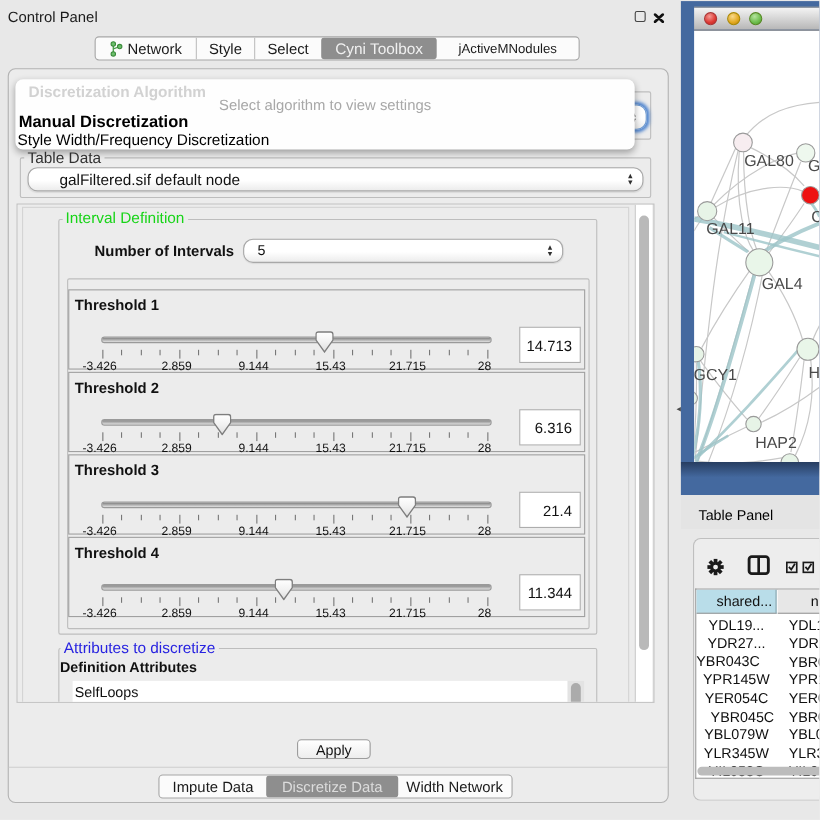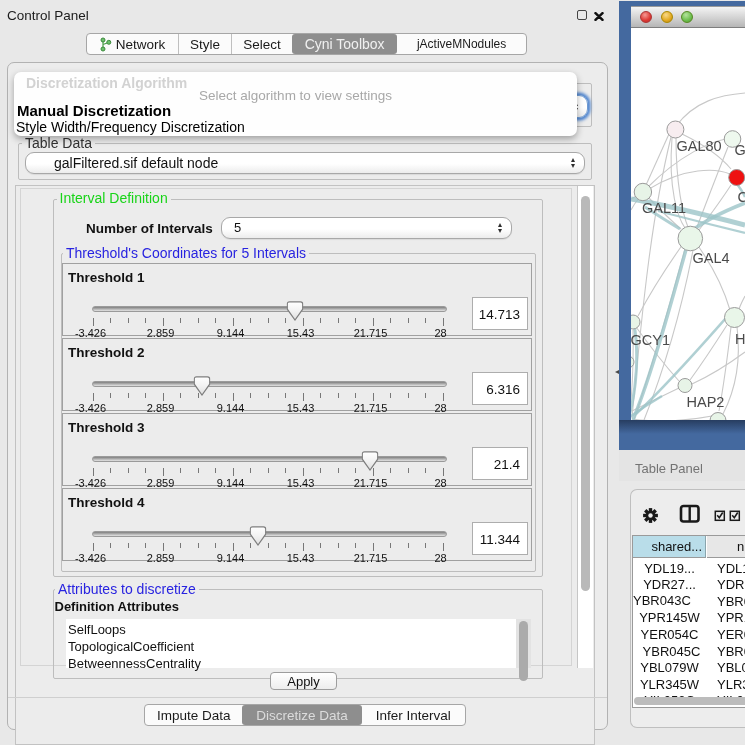--- a/index.html
+++ b/index.html
@@ -95,37 +95,36 @@
 
 <div class="abs grp" style="left:18px; top:143px; width:574px; height:37px;"></div>
 <div class="abs grp-title" style="left:22px; top:137px; color:#333;">Table Data</div>
 <div class="abs combo" style="left:25px; top:152px; width:560px; height:22px; line-height:20px; padding-left:28px; font-size:14px;">galFiltered.sif default node
   <div class="arr">
       <span class="up"></span>
       <span class="dn"></span>
     </div>
 </div>
 
-<div class="abs" id="scrollpane" style="left:15px; top:185px; width:580px; height:560px; border:1px solid #c2c2c2; overflow:hidden; background:#ececec;">
+<div class="abs" id="scrollpane" style="left:15px; top:185px; width:580px; height:454px; border:1px solid #c2c2c2; overflow:hidden; background:#ececec;">
   <div class="abs" style="left:0; top:0; width:561px; height:482px; background:#ececec;"></div>
   <div class="abs" style="left:4px; top:2px; width:552px; height:478px; border:1px solid #d4d4d4;"></div>
 
   <div class="abs grp" style="left:37px; top:13px; width:490px; height:378px;"></div>
   <div class="abs grp-title" style="left:40.5px; top:6px; color:#18d418;">Interval Definition</div>
 
   <div class="abs" style="left:70px; top:35px; font-size:13.5px; font-weight:bold; color:#111;">Number of Intervals</div>
   <div class="abs combo" style="left:205px; top:31px; width:291px; height:22px; line-height:20px; padding-left:12px;">5
     <div class="arr">
         <span class="up"></span>
         <span class="dn"></span>
       </div>
   </div>
 
   <div class="abs grp" style="left:45px; top:67px; width:475px; height:319px;"></div>
-  <div class="abs grp-title" style="left:47px; top:61px; color:#2823e0;">Threshold's Coordinates for 5 Intervals</div>
 
   <div id="tpanels">
   <div class="tpanel" style="top:77px;">
     <h4>Threshold 1</h4>
     <div class="track"></div>
     <div class="thumb" style="left:231.9px;">
       <svg width="17" height="20" viewBox="0 0 17 20">
             <defs>
               <linearGradient id="tgu0" x1="0" y1="0" x2="0" y2="1">
                 <stop offset="0" stop-color="#ffffff"></stop>
@@ -320,21 +319,21 @@
   <div class="abs" style="left:561px; top:0; width:16px; height:482px; background:#ffffff; border-left:1px solid #c6c6c6;"></div>
   <div class="abs" style="left:565px; top:10px; width:9px; height:395px; background:#b9b9b9; border-radius:5px;"></div>
 </div>
 
 <div class="abs" id="btn-apply">Apply</div>
 <div class="abs" style="left:8px; top:697px; width:599px; height:1px; background:#cfcfcf;"></div>
 
 <div class="abs tabstrip" style="left:144px; top:704px; width:322px; height:22px; font-size:14px;" id="bottabs">
   <div class="tab" style="width:98px;">Impute Data</div>
   <div class="tab sel" style="width:120px;">Discretize Data</div>
-  <div class="tab" style="width:104px;">Infer Interval</div>
+  <div class="tab" style="width:104px;">Width Network</div>
 </div>
 
 <div class="abs" id="popup"></div>
 <div class="abs" style="left:26px; top:75px; font-size:14px; color:#d2d2d2; font-weight:bold;">Discretization Algorithm</div>
 <div class="abs" style="left:14px; top:88px; width:563px; text-align:center; font-size:13.5px; color:#a8a8a8;">Select algorithm to view settings</div>
 <div class="abs" style="left:17px; top:102px; font-size:15px; font-weight:bold; color:#000;">Manual Discretization</div>
 <div class="abs" style="left:16px; top:119px; font-size:14px; color:#000;">Style Width/Frequency Discretization</div>
 
 <div class="abs" style="left:615px; top:369.5px; width:0; height:0; border-top:2.5px solid transparent; border-bottom:2.5px solid transparent; border-right:4px solid #4a4a4a;"></div>
 
@@ -406,21 +405,21 @@
     <text x="642" y="212.5">GAL11</text>
     <text x="692.5" y="262.5">GAL4</text>
     <text x="630.5" y="345">GCY1</text>
     <text x="735" y="344">HAP</text>
     <text x="686.5" y="407">HAP2</text>
   </g>
 </svg>
 </div>
 
 <div class="abs" id="tp-bar"></div>
-<div class="abs" style="left:635px; top:461px; font-size:13px; color:#737373;">Table Panel</div>
+<div class="abs" style="left:635px; top:461px; font-size:13px; color:#000000;">Table Panel</div>
 <div class="abs" id="tp-box"></div>
 
 <svg class="abs" style="left:640px; top:502px;" width="105" height="22" viewBox="0 0 105 22">
 
   <g transform="translate(10.5,13.5)" fill="#1a1a1a">
     <g>
       <rect x="-1.7" y="-7.4" width="3.4" height="14.8"></rect>
       <rect x="-1.7" y="-7.4" width="3.4" height="14.8" transform="rotate(45)"></rect>
       <rect x="-1.7" y="-7.4" width="3.4" height="14.8" transform="rotate(90)"></rect>
       <rect x="-1.7" y="-7.4" width="3.4" height="14.8" transform="rotate(135)"></rect>
@@ -447,21 +446,21 @@
   <div style="position:absolute; left:0; top:24.5px; width:73px; text-align:center;">YDL19...</div>
   <div style="position:absolute; left:84px; top:24.5px;">YDL1</div>
   <div style="position:absolute; left:0; top:41.1px; width:73px; text-align:center;">YDR27...</div>
   <div style="position:absolute; left:84px; top:41.1px;">YDR2</div>
   <div style="position:absolute; left:0; top:57px; width:73px; text-align:left;">YBR043C</div>
   <div style="position:absolute; left:84px; top:57.7px;">YBR0</div>
   <div style="position:absolute; left:0; top:74.30000000000001px; width:73px; text-align:center;">YPR145W</div>
   <div style="position:absolute; left:84px; top:74.30000000000001px;">YPR1</div>
   <div style="position:absolute; left:0; top:90.9px; width:73px; text-align:center;">YER054C</div>
   <div style="position:absolute; left:84px; top:90.9px;">YER0</div>
-  <div style="position:absolute; left:2px; top:107.5px; width:73px; text-align:center;">YBR045C</div>
+  <div style="position:absolute; left:13px; top:107.5px; width:73px; ">YBR045C</div>
   <div style="position:absolute; left:84px; top:107.5px;">YBR0</div>
   <div style="position:absolute; left:0; top:124.10000000000001px; width:73px; text-align:center;">YBL079W</div>
   <div style="position:absolute; left:84px; top:124.10000000000001px;">YBL0</div>
   <div style="position:absolute; left:0; top:140.70000000000002px; width:73px; text-align:center;">YLR345W</div>
   <div style="position:absolute; left:84px; top:140.70000000000002px;">YLR3</div>
   <div style="position:absolute; left:0; top:157.3px; width:73px; text-align:center;">YIL053C</div>
   <div style="position:absolute; left:84px; top:157.3px;">YIL0</div>
   </div>
 </div>
 

